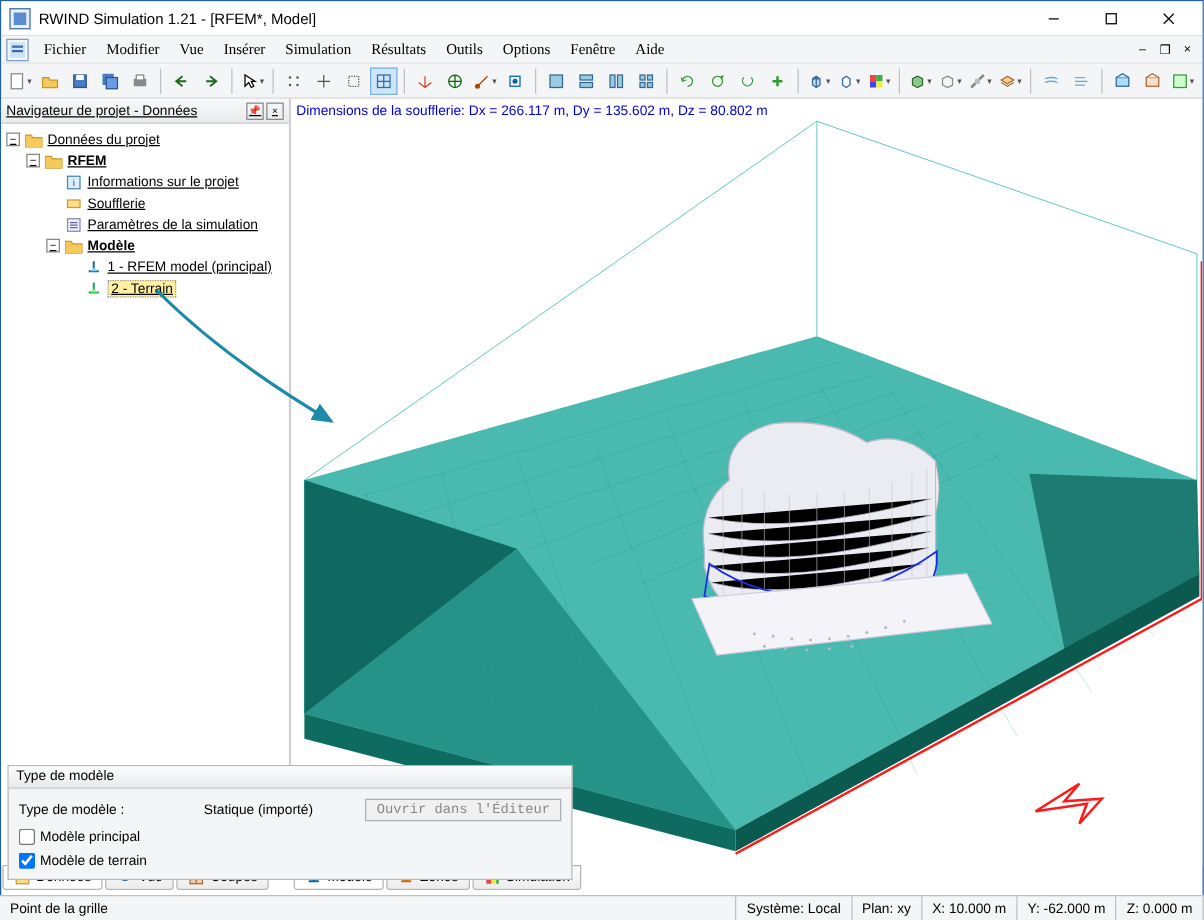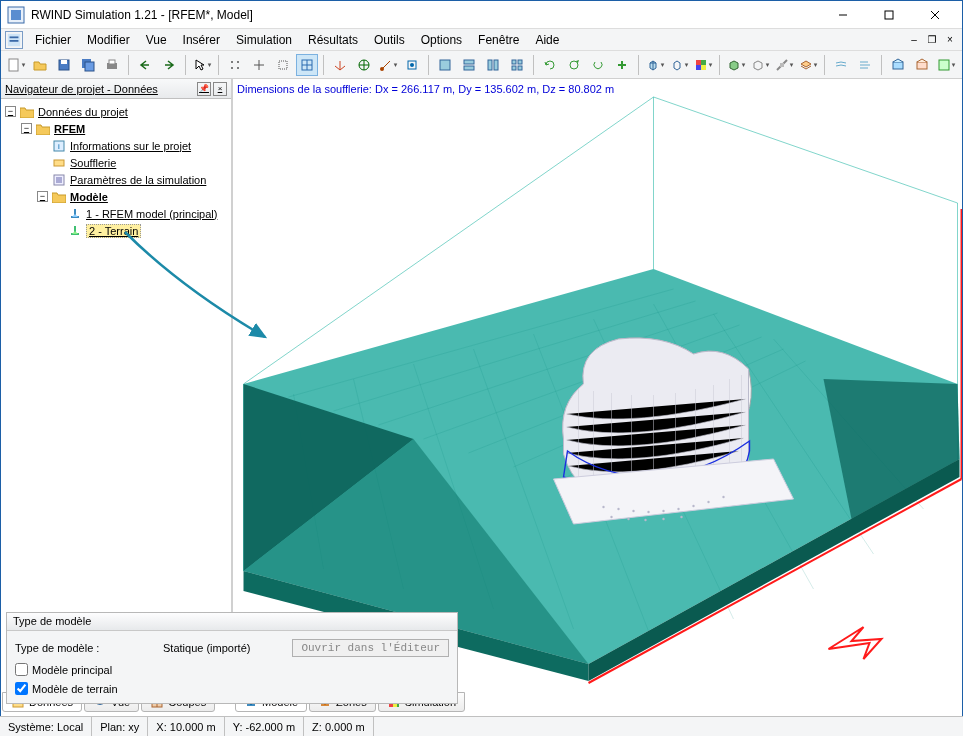--- a/index.html
+++ b/index.html
@@ -8,21 +8,21 @@
 
 .titlebar { height: 28px; background: #fff; display: flex; align-items: center; padding: 0 4px 0 6px; border-bottom: 1px solid #ddd; }
 .titlebar .app-icon { width: 18px; height: 18px; margin-right: 6px; }
 .titlebar .title { flex: 1; font-size: 12px; }
 .titlebar .winbtns { display: flex; gap: 0; }
 .titlebar .winbtn { width: 46px; height: 28px; display: flex; align-items: center; justify-content: center; cursor: pointer; }
 
 
 .menubar { height: 22px; display: flex; align-items: center; padding: 0 4px; background: #f4f5f6; border-bottom: 1px solid #ddd; }
 .menubar .mdi-icon { width: 18px; height: 18px; margin-right: 4px; border: 1px solid #7a9cc6; }
-.menubar .menu-item { padding: 2px 8px; cursor: pointer; }
+.menubar .menu-item { padding: 2px 8px; cursor: pointer; font-family: Liberation Serif, serif; }
 .menubar .mdi-ctrl { margin-left: auto; display: flex; gap: 2px; }
 .menubar .mdi-ctrl span { width: 16px; text-align: center; cursor: pointer; font-size: 10px; }
 
 
 .toolbar { height: 28px; background: #f4f5f6; display: flex; align-items: center; padding: 0 4px; gap: 2px; border-bottom: 1px solid #d0d0d0; }
 .toolbar .sep { width: 1px; height: 20px; background: #c0c0c0; margin: 0 3px; }
 .toolbar .tbtn { width: 22px; height: 22px; display: flex; align-items: center; justify-content: center; border: 1px solid transparent; cursor: pointer; }
 .toolbar .tbtn.active { background: #cde6f7; border-color: #7bb1e0; }
 .toolbar .tbtn.dd::after { content: "▾"; font-size: 7px; margin-left: 1px; color: #555; }
 
@@ -606,18 +606,19 @@
       <svg class="bi" viewBox="0 0 14 14">
         <rect x="2" y="2" width="4" height="10" fill="#e44"></rect>
         <rect x="6" y="2" width="4" height="10" fill="#ee4"></rect>
         <rect x="10" y="2" width="2" height="10" fill="#4a4"></rect>
       </svg>
       <span>Simulation</span>
     </div>
 </div>
 
 <div class="statusbar">
+  <div class="cell first">Point de la grille</div>
   <div class="cell">Système: Local</div>
   <div class="cell">Plan: xy</div>
   <div class="cell">X: 10.000 m</div>
   <div class="cell">Y:  -62.000 m</div>
   <div class="cell">Z:  0.000 m</div>
 </div>
 
 </body></html>

